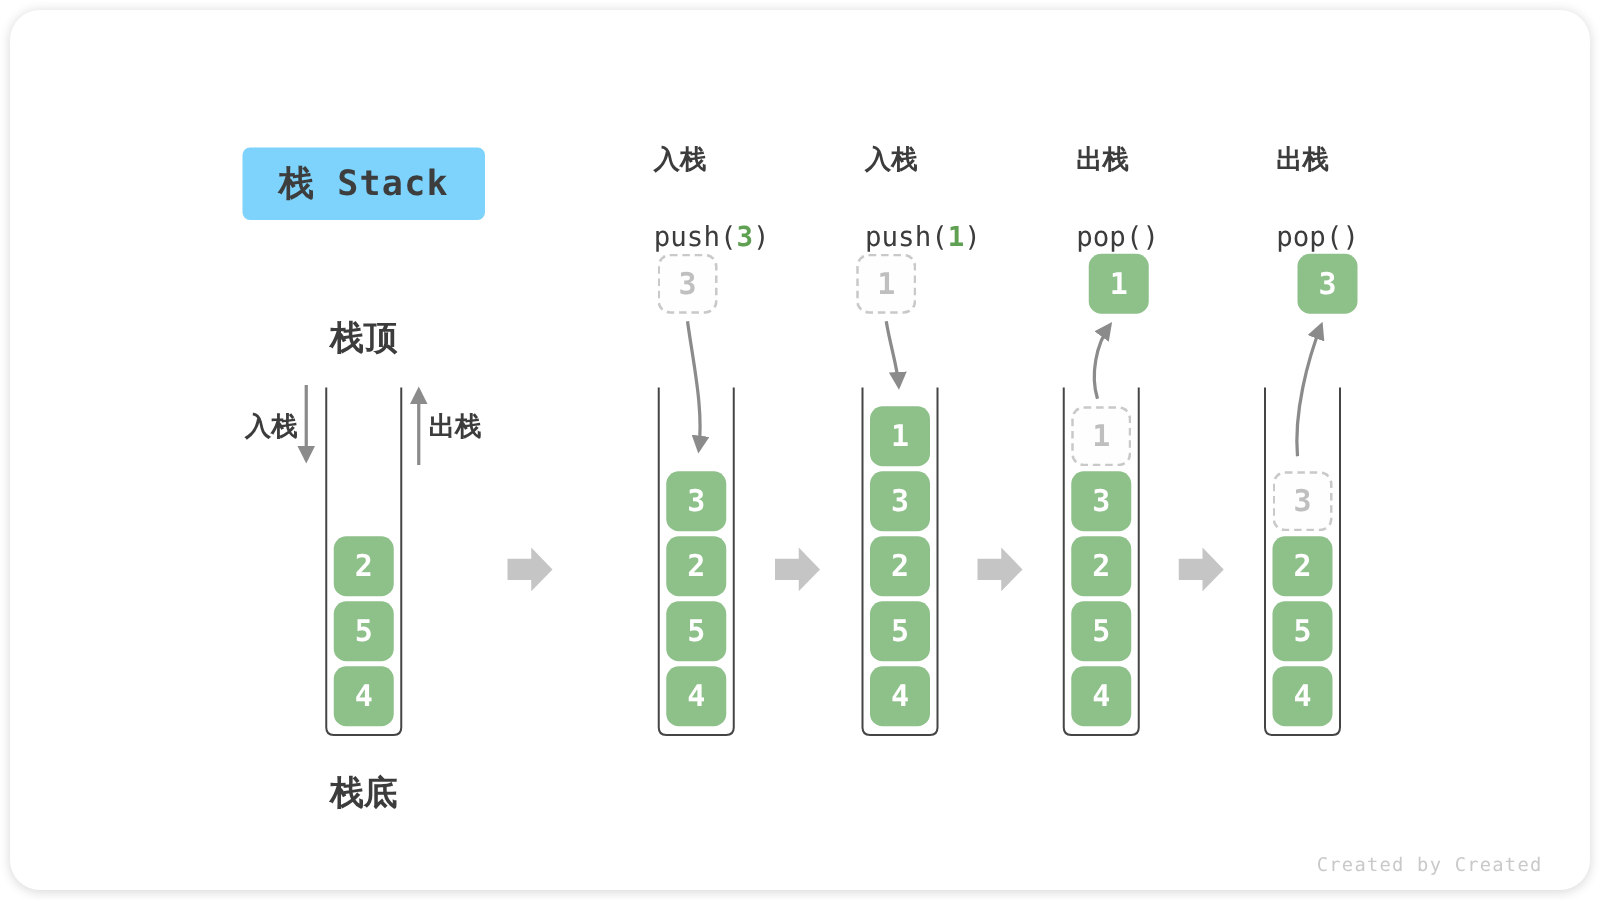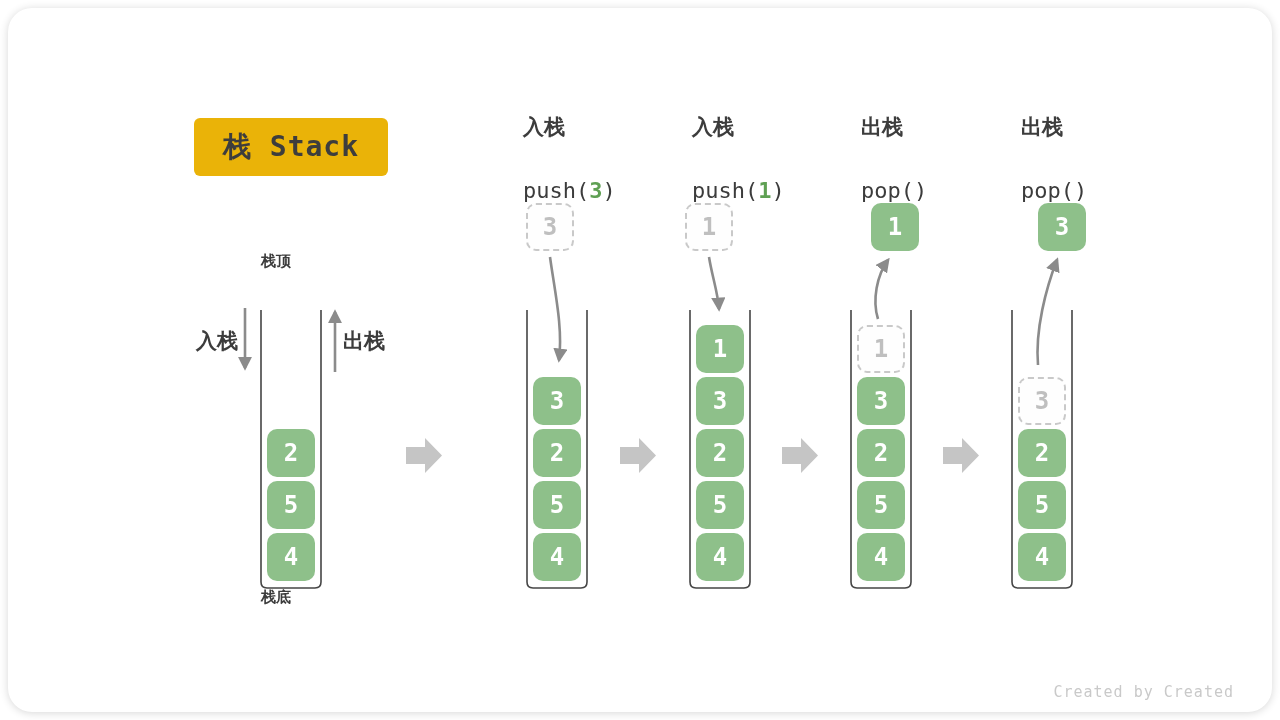--- a/index.html
+++ b/index.html
@@ -8,31 +8,31 @@
     position:relative; width:1280px; height:720px; overflow:hidden;
     font-family:"DejaVu Sans","Liberation Sans",sans-serif; color:#3c3c3c;
   }
   .card {
     position:absolute; left:8px; top:8px; right:8px; bottom:8px;
     background:#ffffff; border-radius:24px;
     box-shadow:0 1px 9px rgba(0,0,0,0.16);
   }
   .title-box {
     position:absolute; left:186px; top:110px; width:194px; height:58px;
-    background:#eab308; border-radius:6px;
+    background:#7dd3fc; border-radius:6px;
     display:flex; align-items:center; justify-content:center;
     font:bold 28px "DejaVu Sans Mono","DejaVu Sans",monospace;
     color:#3d3d3d; letter-spacing:1px;
   }
   .op { position:absolute; top:105px; }
   .op-cn { font-size:21px; font-weight:bold; color:#3c3c3c; margin-bottom:9px; }
   .op-code { font:22px "DejaVu Sans Mono",monospace; color:#3c3c3c;margin-top:37px; }
   .op-code .arg { color:#5fa053; font-weight:bold; }
   .side-label { position:absolute; font-size:21px; font-weight:bold; color:#3c3c3c; }
-  .cap-label { position:absolute; width:60px; font-size:15px; font-weight:bold; color:#3c3c3c; }
+  .cap-label { position:absolute; width:60px; text-align:center; font-size:27px; font-weight:bold; color:#3c3c3c; }
   .cell {
     position:absolute; width:48px; height:48px; border-radius:10px;
     background:#8ec08a; color:#ffffff;
     display:flex; align-items:center; justify-content:center;
     font:bold 24px "DejaVu Sans Mono",monospace;
   }
   .cell.ghost, .cell.dashed {
     background:#fefefe; border:2px dashed #c9c9c9; color:#bfbfbf;
   }
   .svg-layer { position:absolute; left:0; top:0; width:1280px; height:720px; pointer-events:none; }
@@ -97,21 +97,21 @@
     <div class="op" style="left:853px">
       <div class="op-cn">出栈</div>
       <div class="op-code"><span>pop()</span><span class="arg"></span><span></span></div>
     </div>
     <div class="op" style="left:1013px">
       <div class="op-cn">出栈</div>
       <div class="op-code"><span>pop()</span><span class="arg"></span><span></span></div>
     </div>
 
     <div class="cap-label" style="left:253px; top:244px">栈顶</div>
-    <div class="cap-label" style="left:253px; top:580px">栈底</div>
+    <div class="cap-label" style="left:253px; top:608px">栈底</div>
     <div class="side-label" style="left:188px; top:319px">入栈</div>
     <div class="side-label" style="left:335px; top:319px">出栈</div>
 
     <div class="cell dashed" style="left:518px; top:195px">3</div>
     <div class="cell dashed" style="left:677px; top:195px">1</div>
     <div class="cell" style="left:863px; top:195px">1</div>
     <div class="cell" style="left:1030px; top:195px">3</div>
 
     <div class="cell" style="left:259px; top:421px">2</div>
     <div class="cell" style="left:259px; top:473px">5</div>

